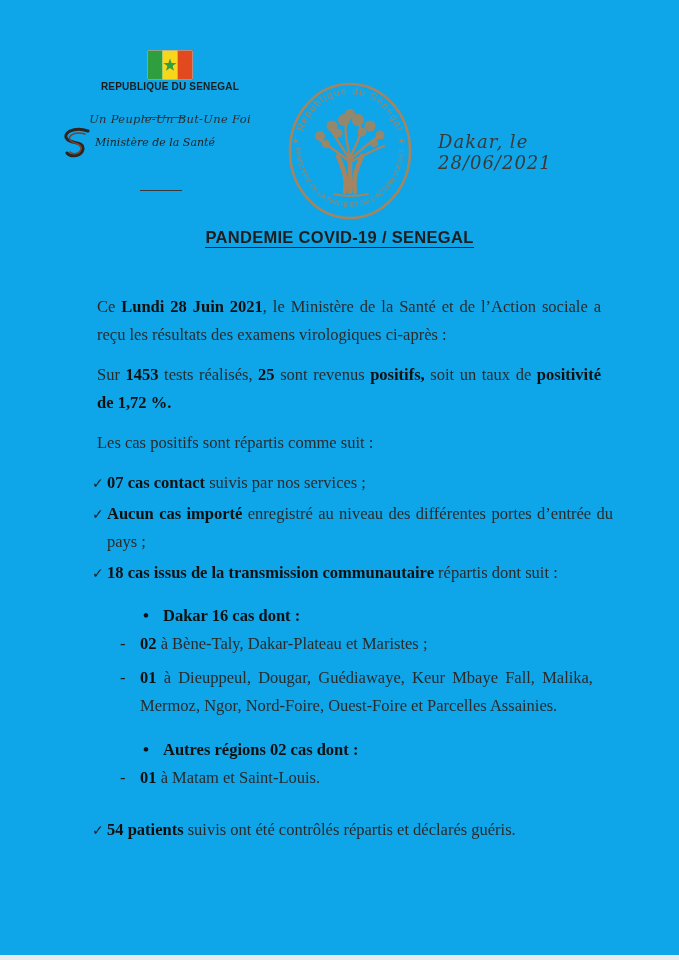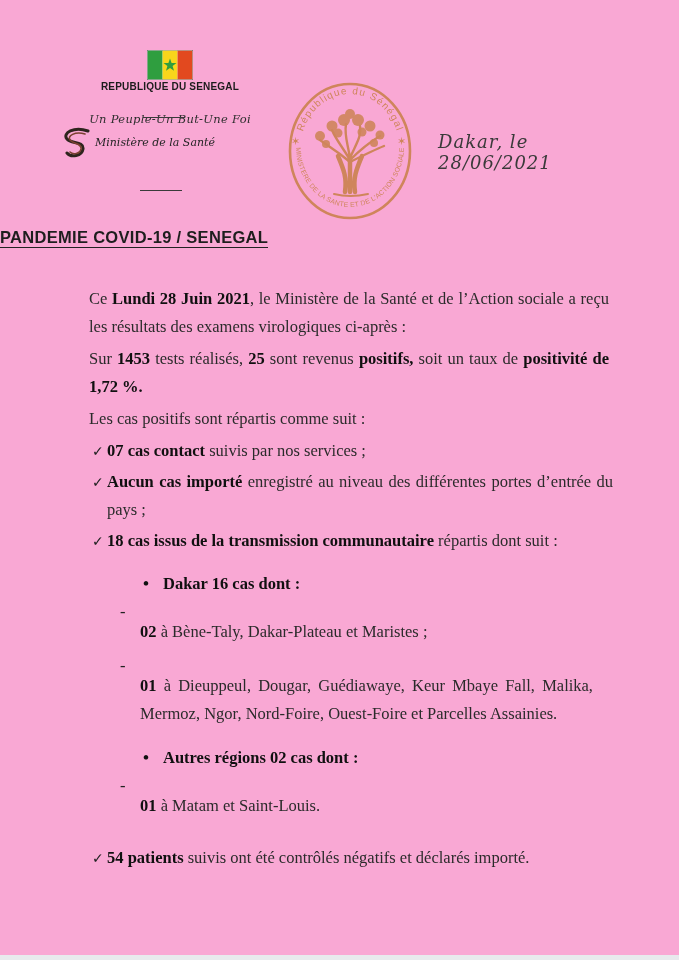--- a/index.html
+++ b/index.html
@@ -1,18 +1,18 @@
 <!DOCTYPE html>
 <html style="--seal: #c67e41; --ink: #2b2b2b; --flag-green: #2f9e3f; --flag-yellow: #f8d61b; --flag-red: #e2491f;"><head>
 <meta charset="utf-8">
 <style>
   html,body{margin:0;padding:0;background:#ffffff;}
   body{width:679px;height:960px;overflow:hidden;position:relative;
        font-family:"Liberation Serif",serif;color:var(--ink,#2b2b2b);}
-  .page{position:absolute;inset:0;background:#f9a8d4;}
+  .page{position:absolute;inset:0;background:#0ea5e9;}
 
   
   .flag{position:absolute;left:147px;top:50px;}
   .republic{position:absolute;left:55px;top:81px;width:230px;text-align:center;
             font-family:"Liberation Sans",sans-serif;font-weight:bold;font-size:10px;
             letter-spacing:.2px;color:#1c1c1c;}
   .script{font-family:"DejaVu Serif",serif;font-style:italic;}
   .motto{position:absolute;left:55px;top:112px;width:230px;text-align:center;
          font-size:11.5px;letter-spacing:.3px;color:#2e2e2e;}
   .sep{position:absolute;border-top:1.6px solid #3a3a3a;width:42px;}
@@ -21,40 +21,40 @@
   .swoosh{position:absolute;left:58px;top:127px;}
   .ministry{position:absolute;left:95px;top:130px;width:142px;text-align:left;
             font-size:11px;line-height:26px;color:#242424;}
   .ministry .l2{transform:translateX(-20px);display:block;}
   .seal{position:absolute;left:286px;top:80px;opacity:.82;}
   .seal text{font-family:"Liberation Sans",sans-serif;fill:var(--seal,#c67e41);}
   .date-line{position:absolute;left:438px;top:131px;width:200px;
              font-size:18px;letter-spacing:1px;color:#3a3a3a;}
 
   
-  .title-block{position:absolute;top:222px;left:0;width:100%;text-align:left;
+  .title-block{position:absolute;top:222px;left:0;width:100%;text-align:center;
                font-family:"Liberation Sans",sans-serif;font-weight:bold;font-size:16.5px;
                line-height:30px;color:#1e1e1e;letter-spacing:.3px;}
   .title-block span{border-bottom:1.6px solid #222;padding-bottom:1px;}
 
   
   .doc-body{position:absolute;top:281px;left:0;right:0;padding:0 66px 0 85px;
             font-size:16.5px;line-height:28px;}
-  .para{margin:4px;text-align:justify;}
+  .para{margin:12px;text-align:justify;}
   .b{font-weight:bold;color:#101010;}
   .li{display:flex;align-items:flex-start;}
   .li .marker{flex:none;}
   .li-text{flex:1;text-align:justify;}
   .li.check{margin-left:7px;}
   .li.check .marker{width:15px;font-family:"DejaVu Sans",sans-serif;font-size:14px;color:#222;}
   .li.bullet{margin-left:58px;}
   .li.bullet .marker{width:20px;font-size:17px;font-weight:bold;color:#111;}
   .li.dash{margin-left:35px;}
   .li.dash .marker{width:20px;color:#222;}
-  .li.dash .li-text{padding-right:20px;margin-top:20px;}
+  .li.dash .li-text{padding-right:20px;}
   .mt3{margin-top:3px;}  .mt6{margin-top:6px;}  .mt15{margin-top:15px;}
   .mt16{margin-top:16px;} .mt24{margin-top:24px;}
 
   .bottom-strip{position:absolute;left:0;bottom:0;width:100%;height:5px;background:#e8eaed;}
 </style>
 </head>
 <body>
 
 <div class="page">
 
@@ -154,18 +154,18 @@
       <span class="marker">•</span>
       <div class="li-text"><span class="b">Autres régions 02 cas dont :</span></div>
     </div>
     <div class="li dash">
       <span class="marker">-</span>
       <div class="li-text"><span class="b">01</span><span> à Matam et Saint-Louis.</span></div>
     </div>
 
     <div class="li check mt24">
       <span class="marker">✓</span>
-      <div class="li-text"><span class="b">54 patients</span><span> suivis ont été contrôlés négatifs et déclarés importé.</span></div>
+      <div class="li-text"><span class="b">54 patients</span><span> suivis ont été contrôlés répartis et déclarés guéris.</span></div>
     </div>
   </main>
 
   <div class="bottom-strip"></div>
 </div>
 
 </body></html>

